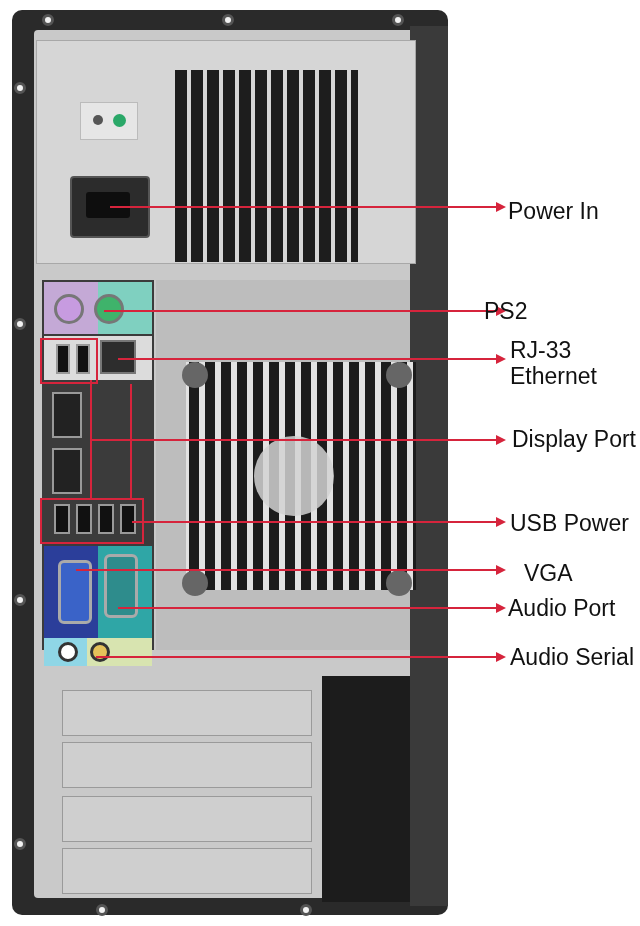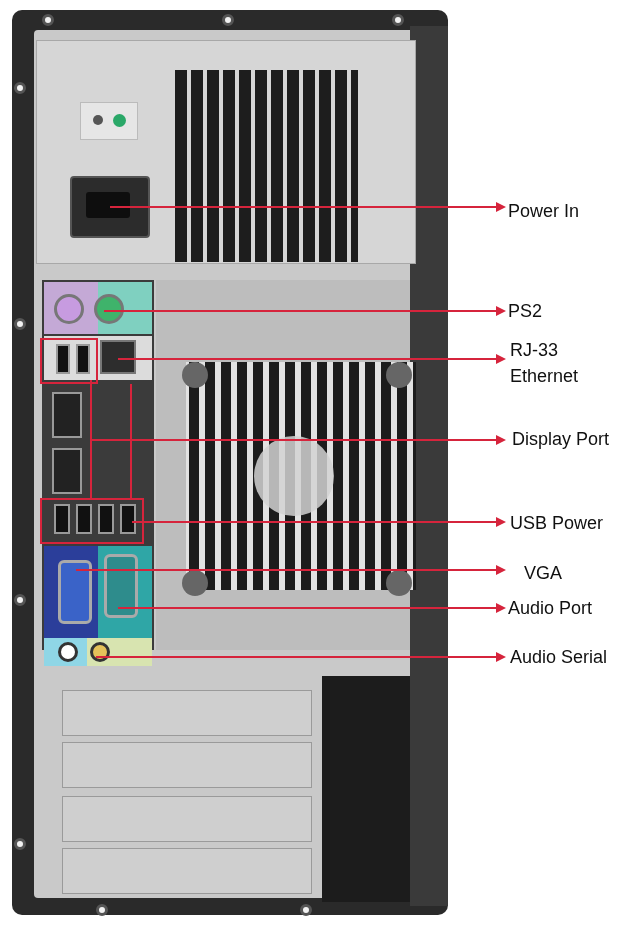--- a/index.html
+++ b/index.html
@@ -41,21 +41,21 @@
   
   .slot { left:62px; width:250px; height:46px; background:#cfcfcf; border:1px solid #9a9a9a; box-sizing:border-box; }
   .slot-holes { left:88px; width:210px; height:34px;
      background-image: repeating-linear-gradient(90deg, #111 0 12px, transparent 12px 16px),
                        repeating-linear-gradient(0deg, #111 0 14px, transparent 14px 17px);
      background-blend-mode: lighten; background-color:#cfcfcf; }
   .black-bracket { left:322px; top:676px; width:88px; height:226px; background:#1c1c1c; }
   
   .callout-line { height:2px; background:#d6243c; }
   .arrow-head { width:0; height:0; border-top:5px solid transparent; border-bottom:5px solid transparent; border-left:10px solid #d6243c; }
-  .label { color:#111; font-size:18px; line-height:24px; white-space:nowrap; }
+  .label { color:#111; font-size:23px; line-height:24px; white-space:nowrap; }
   .box { border:2px solid #d6243c; box-sizing:border-box; }
 </style>
 </head>
 <body>
 
 <div class="abs chassis"></div>
 <div class="abs chassis-inner"></div>
 <div class="abs right-rail"></div>
 
 <div class="abs screw" style="left:42px;top:14px"></div>
@@ -124,21 +124,21 @@
 <div class="abs box" style="left:40px;top:498px;width:104px;height:46px"></div>
 <div class="abs" style="left:90px;top:380px;width:2px;height:120px;background:#d6243c"></div>
 <div class="abs" style="left:130px;top:384px;width:2px;height:116px;background:#d6243c"></div>
 
 <div class="abs callout-line" style="left:110px;top:206px;width:386px"></div>
 <div class="abs arrow-head" style="left:496px;top:202px"></div>
 <div class="abs label" style="left:508px;top:199px">Power In</div>
 
 <div class="abs callout-line" style="left:104px;top:310px;width:392px"></div>
 <div class="abs arrow-head" style="left:496px;top:306px"></div>
-<div class="abs label" style="left:508px;top:299px">PS2</div>
+<div class="abs label" style="left:484px;top:299px">PS2</div>
 
 <div class="abs callout-line" style="left:118px;top:358px;width:378px"></div>
 <div class="abs arrow-head" style="left:496px;top:354px"></div>
 <div class="abs label" style="left:510px;top:338px">RJ-33</div>
 <div class="abs label" style="left:510px;top:364px">Ethernet</div>
 
 <div class="abs callout-line" style="left:90px;top:439px;width:406px"></div>
 <div class="abs arrow-head" style="left:496px;top:435px"></div>
 <div class="abs label" style="left:512px;top:427px">Display Port</div>
 

